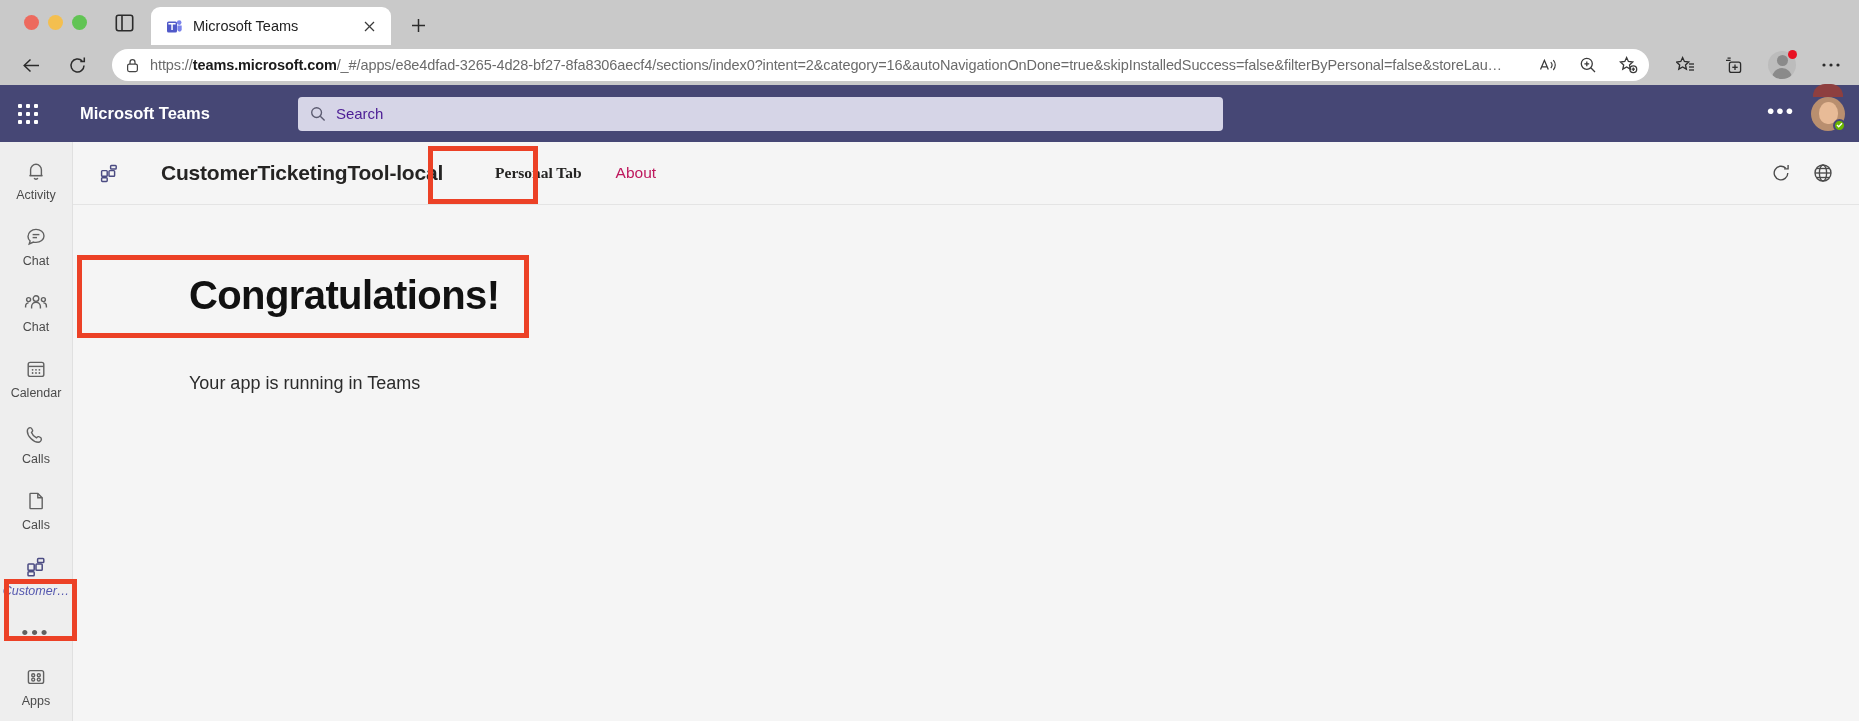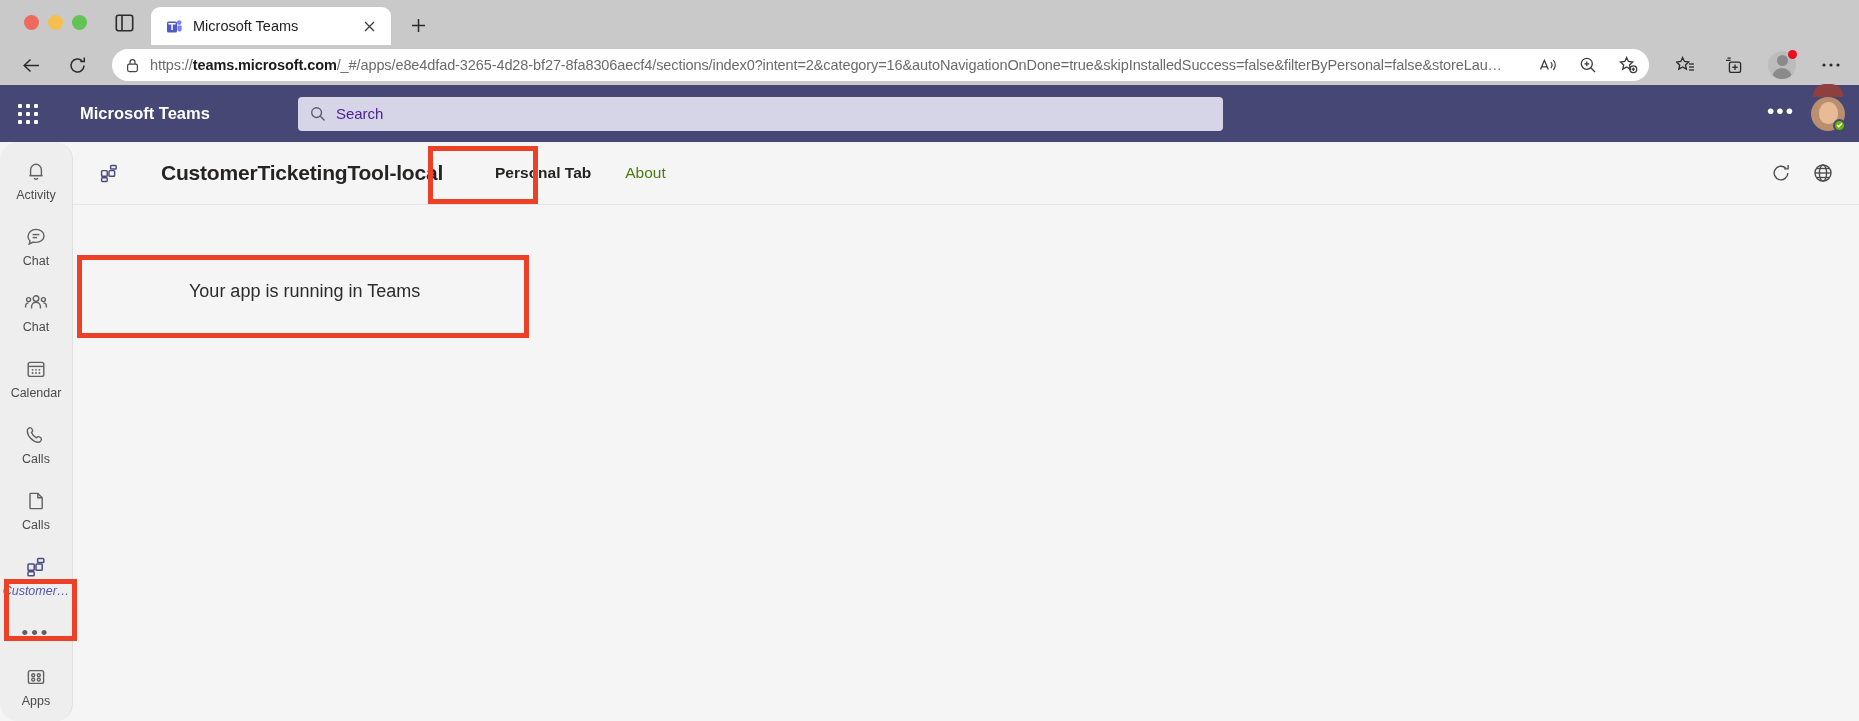--- a/index.html
+++ b/index.html
@@ -264,21 +264,20 @@
   .rail {
     width: 73px;
     background: #eeeeee;
     border-right: 1px solid #e0e0e0;
     display: flex;
     flex-direction: column;
     align-items: center;
     padding-top: 6px;
     position: relative;
     flex: 0 0 73px;
-    border-radius: 18px;
   }
   .rail-item {
     width: 73px;
     height: 66px;
     display: flex;
     flex-direction: column;
     align-items: center;
     justify-content: center;
     gap: 3px;
     color: #616161;
@@ -342,28 +341,28 @@
   }
   .app-tabs {
     display: flex;
     align-items: center;
     margin-left: 18px;
     gap: 6px;
     height: 100%;
   }
   .app-tab {
     font-size: 15.5px;
-    color: #4d7c0f;
+    color: #be185d;
     padding: 0 14px;
     height: 100%;
     display: flex;
     align-items: center;
     white-space: nowrap;
   }
-  .app-tab.selected { color: #252423; font-weight: 700; }
+  .app-tab.selected { color: #252423; font-weight: 700; font-family: Liberation Serif, serif; }
   .app-bar-right {
     margin-left: auto;
     display: flex;
     align-items: center;
     gap: 22px;
     padding-right: 8px;
     color: #4b4b4b;
   }
   .app-bar-right > span { display: flex; align-items: center; }
 
@@ -675,20 +674,21 @@
               <ellipse cx="10" cy="10" rx="3.6" ry="8"></ellipse>
               <line x1="2" y1="10" x2="18" y2="10"></line>
               <line x1="3.5" y1="5.5" x2="16.5" y2="5.5"></line>
               <line x1="3.5" y1="14.5" x2="16.5" y2="14.5"></line>
             </svg>
           </span>
         </div>
       </div>
 
       <div class="stage">
+        <div class="congrats">Congratulations!</div>
         <div class="subtext">Your app is running in Teams</div>
       </div>
 
       <div class="redbox" style="left:355px; top:4px; width:110px; height:58px;"></div>
 
       <div class="redbox" style="left:4px; top:113px; width:452px; height:83px;"></div>
     </div>
   </div>
 </div>
 

